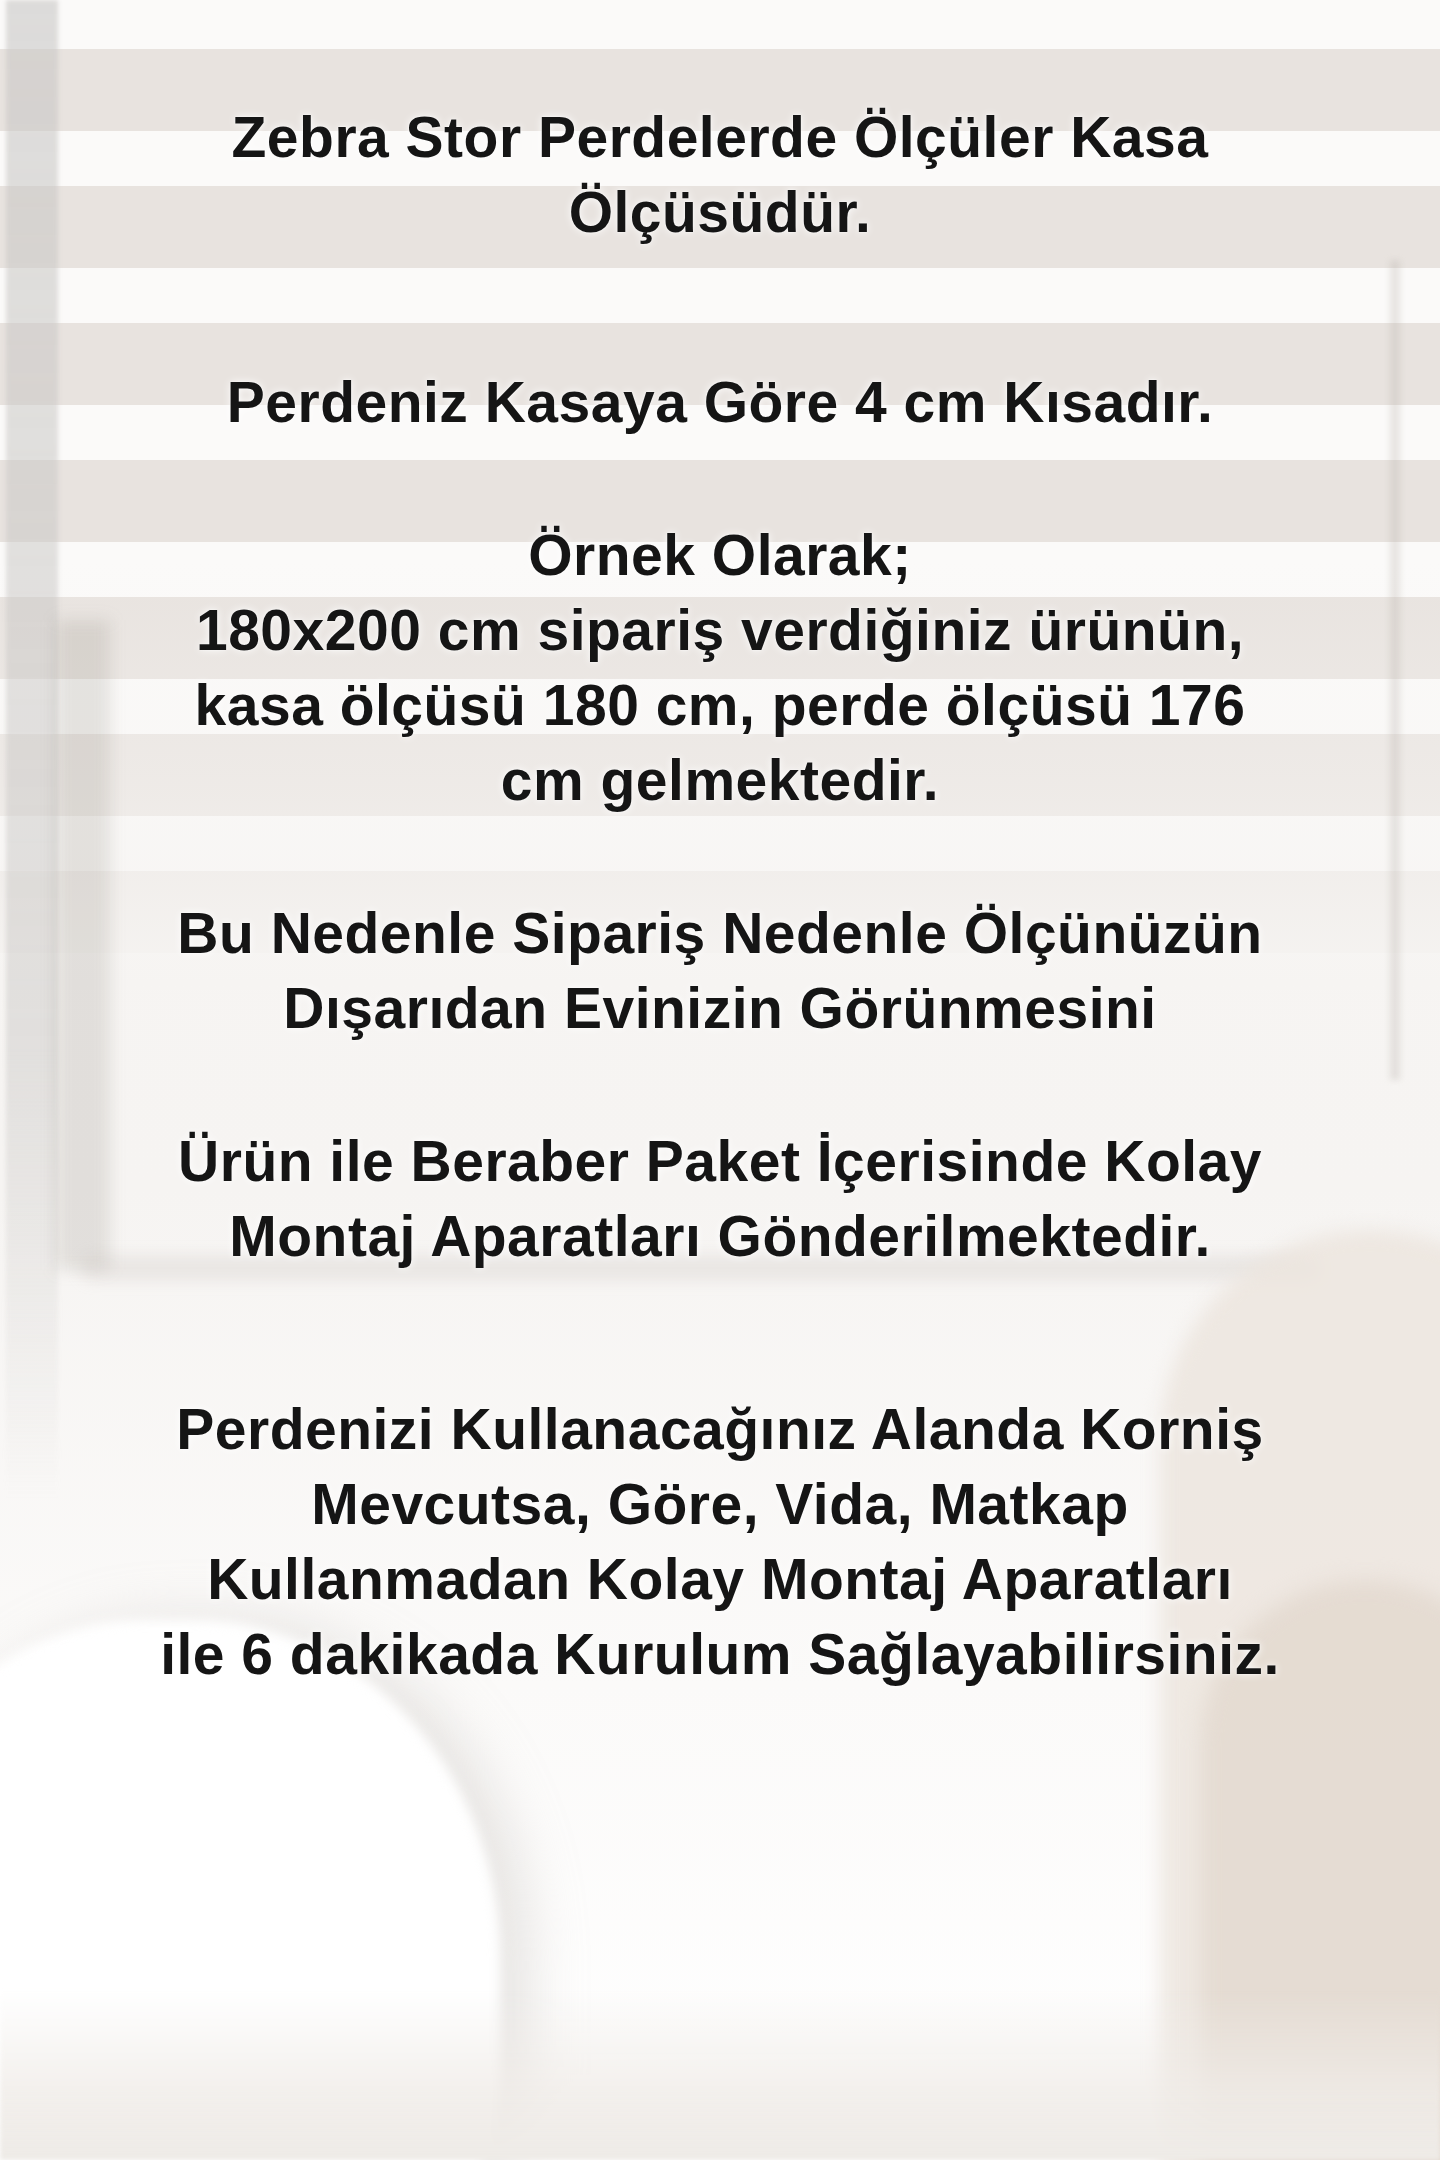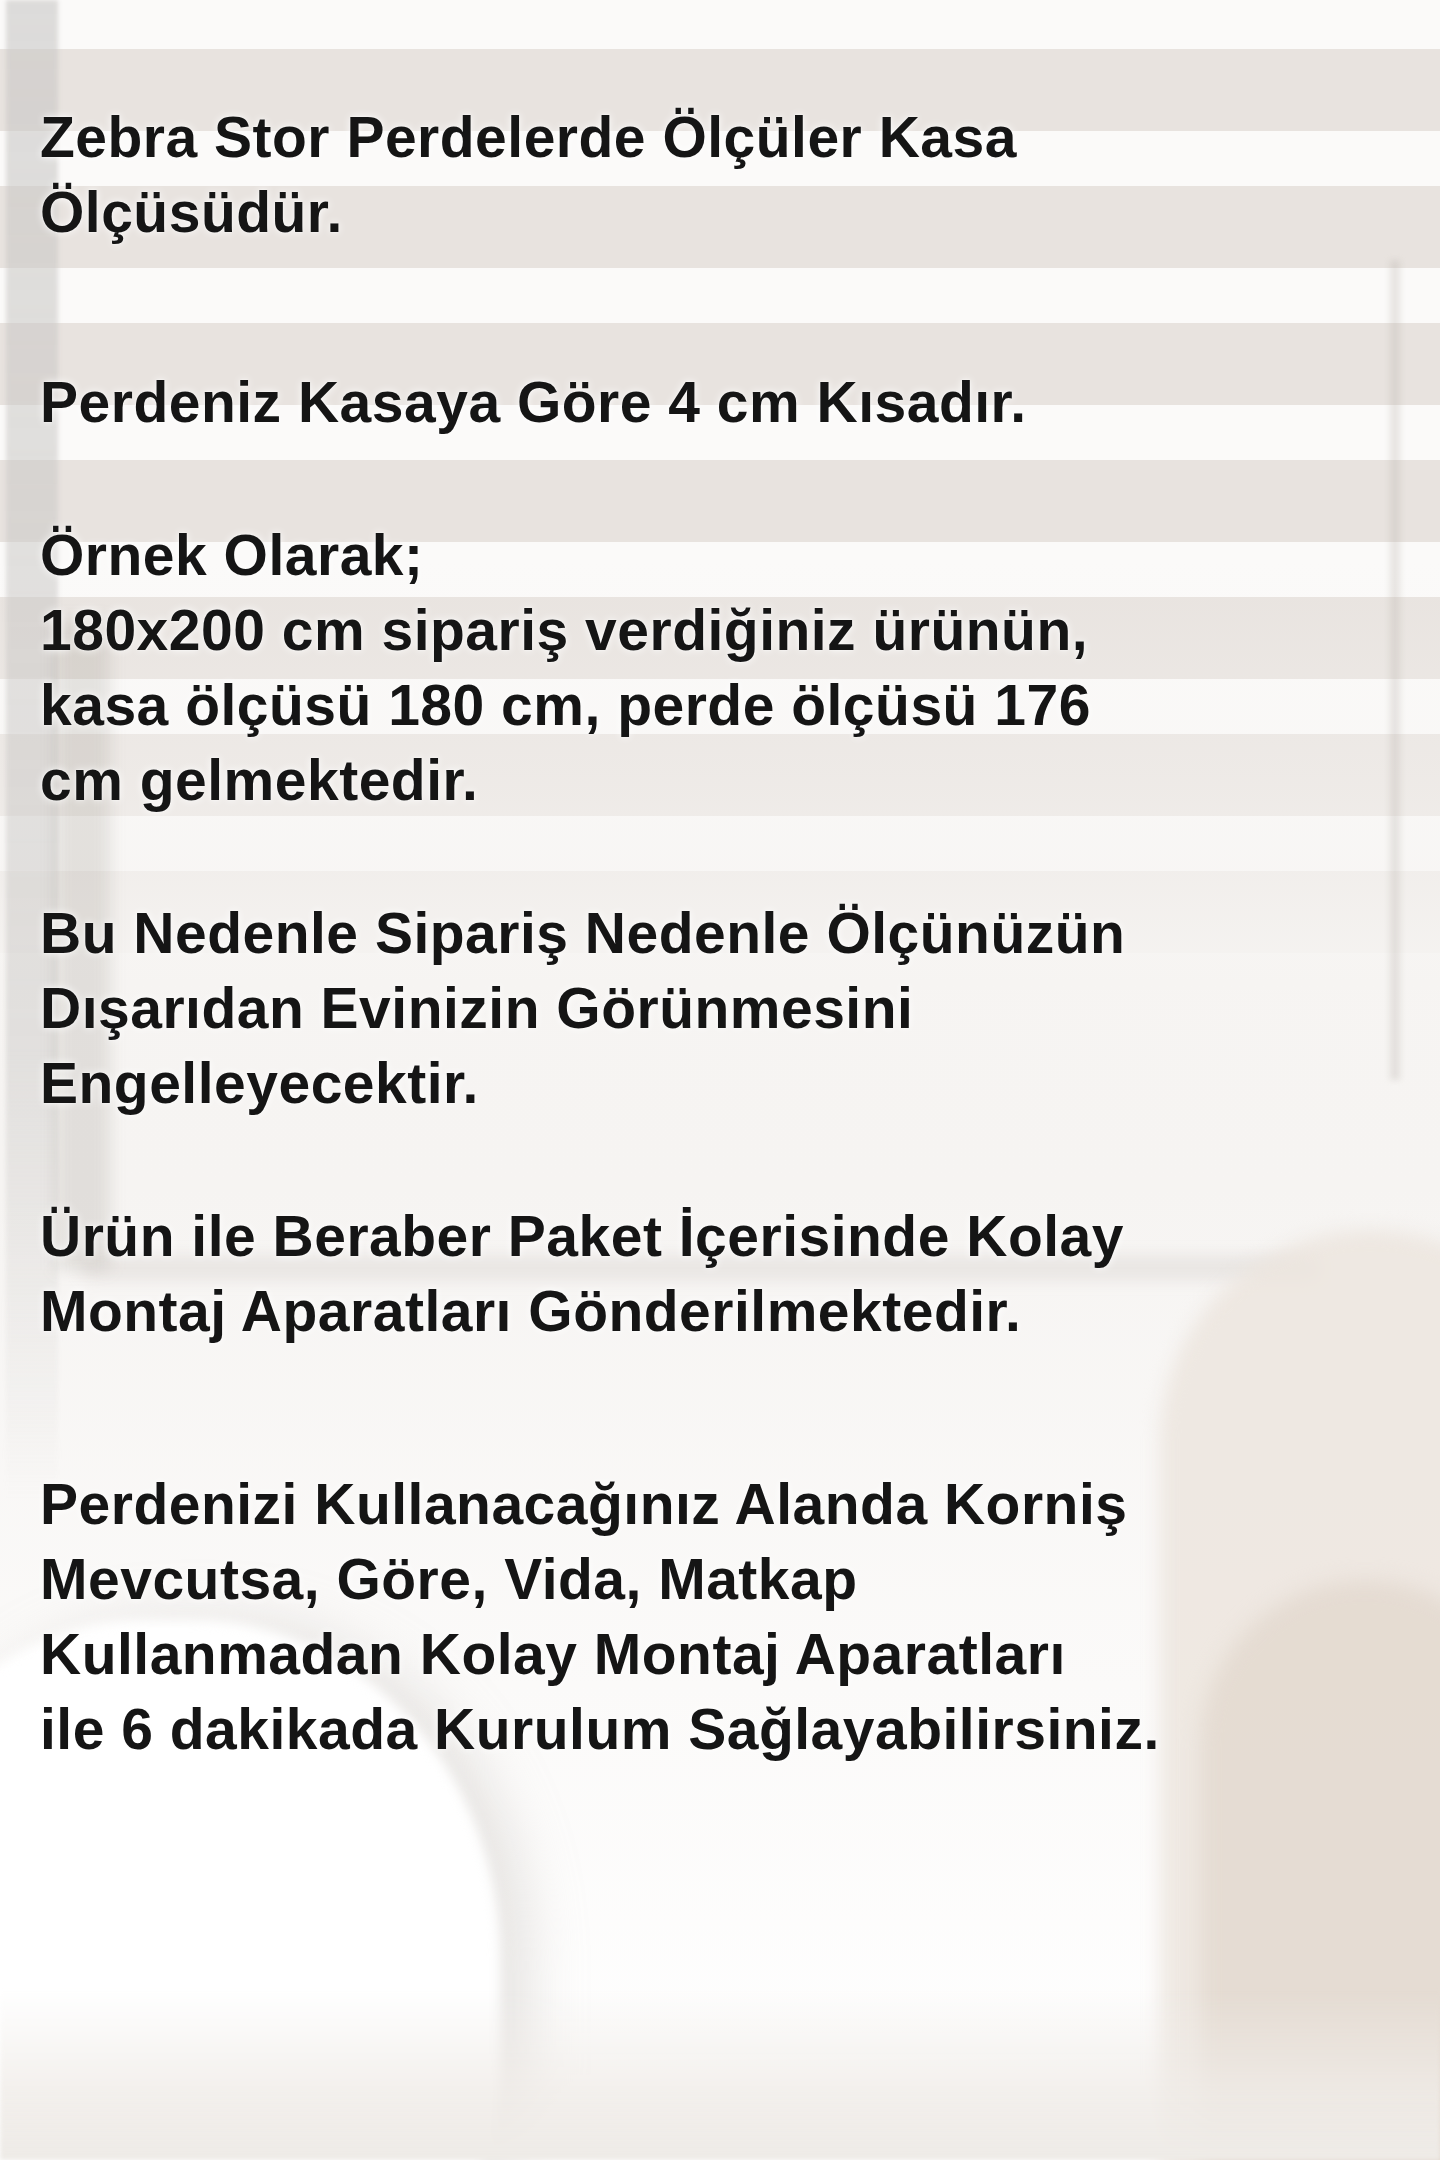--- a/index.html
+++ b/index.html
@@ -64,20 +64,21 @@
   }
   .rug{
     left:0;top:1990px;width:1440px;height:170px;
     background:linear-gradient(180deg,rgba(243,240,237,0) 0%,rgba(240,236,232,.8) 60%,#eeebe7 100%);
     filter:blur(2px);
   }
   
   .copy{
     position:absolute;inset:0;
     padding:100px 40px 0 40px;
+    text-align:center;
     color:var(--text-color,#151515);
     font-weight:700;
     font-size:57px;
     line-height:75px;
     letter-spacing:.5px;
     text-shadow:0 0 8px rgba(255,255,255,.95),0 0 2px rgba(255,255,255,.85);
   }
   .para{margin:0 0 78px 0;}
   .para.gap-xl{margin-bottom:115px;}
   .para.gap-lg{margin-bottom:118px;}
@@ -113,21 +114,20 @@
     <p class="para">
       <span class="line">Örnek Olarak;</span>
       <span class="line">180x200 cm sipariş verdiğiniz ürünün,</span>
       <span class="line">kasa ölçüsü 180 cm, perde ölçüsü 176</span>
       <span class="line">cm gelmektedir.</span>
     </p>
 
     <p class="para">
       <span class="line">Bu Nedenle Sipariş Nedenle Ölçünüzün</span>
       <span class="line">Dışarıdan Evinizin Görünmesini</span>
-      <span class="line">Engelleyecektir.</span>
     </p>
 
     <p class="para gap-lg">
       <span class="line">Ürün ile Beraber Paket İçerisinde Kolay</span>
       <span class="line">Montaj Aparatları Gönderilmektedir.</span>
     </p>
 
     <p class="para">
       <span class="line">Perdenizi Kullanacağınız Alanda Korniş</span>
       <span class="line">Mevcutsa, Göre, Vida, Matkap</span>

